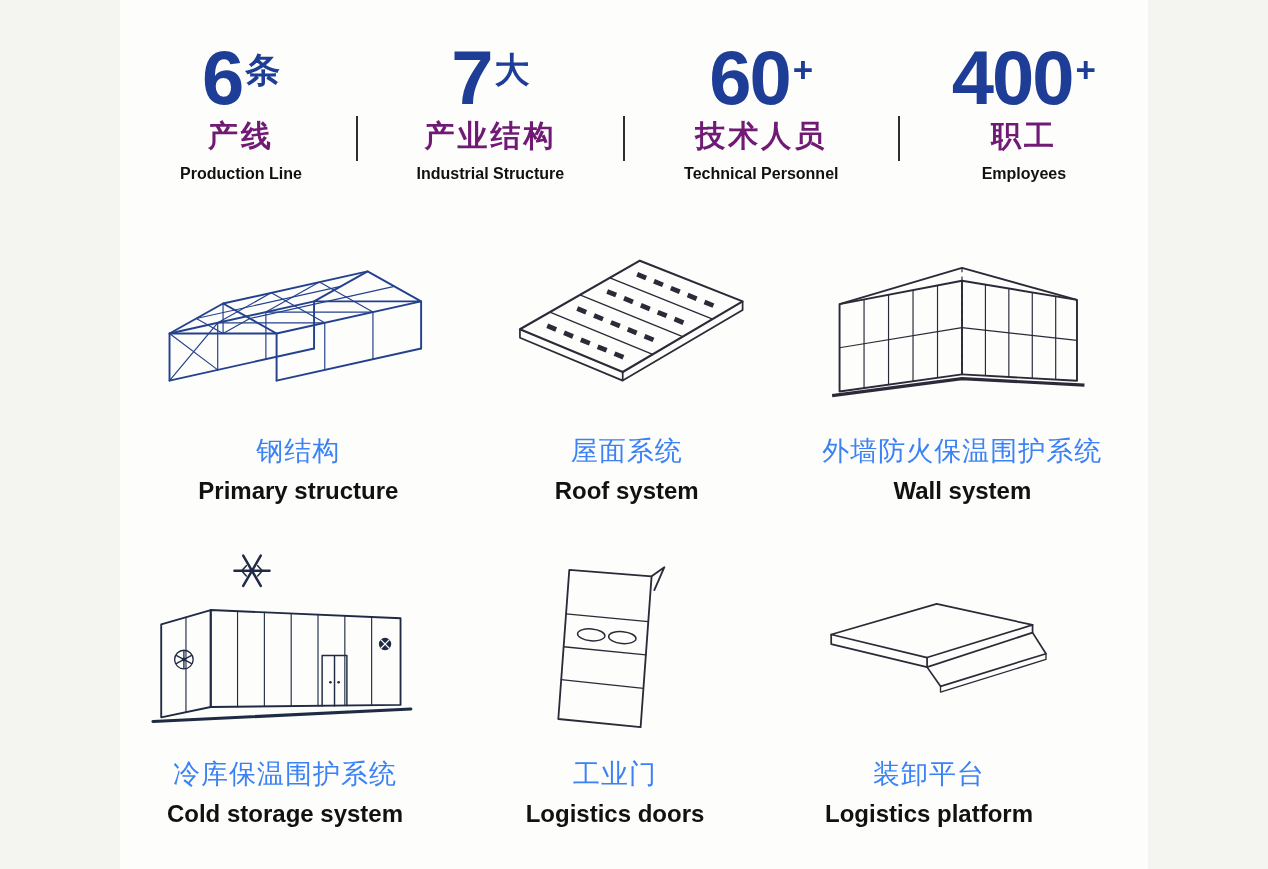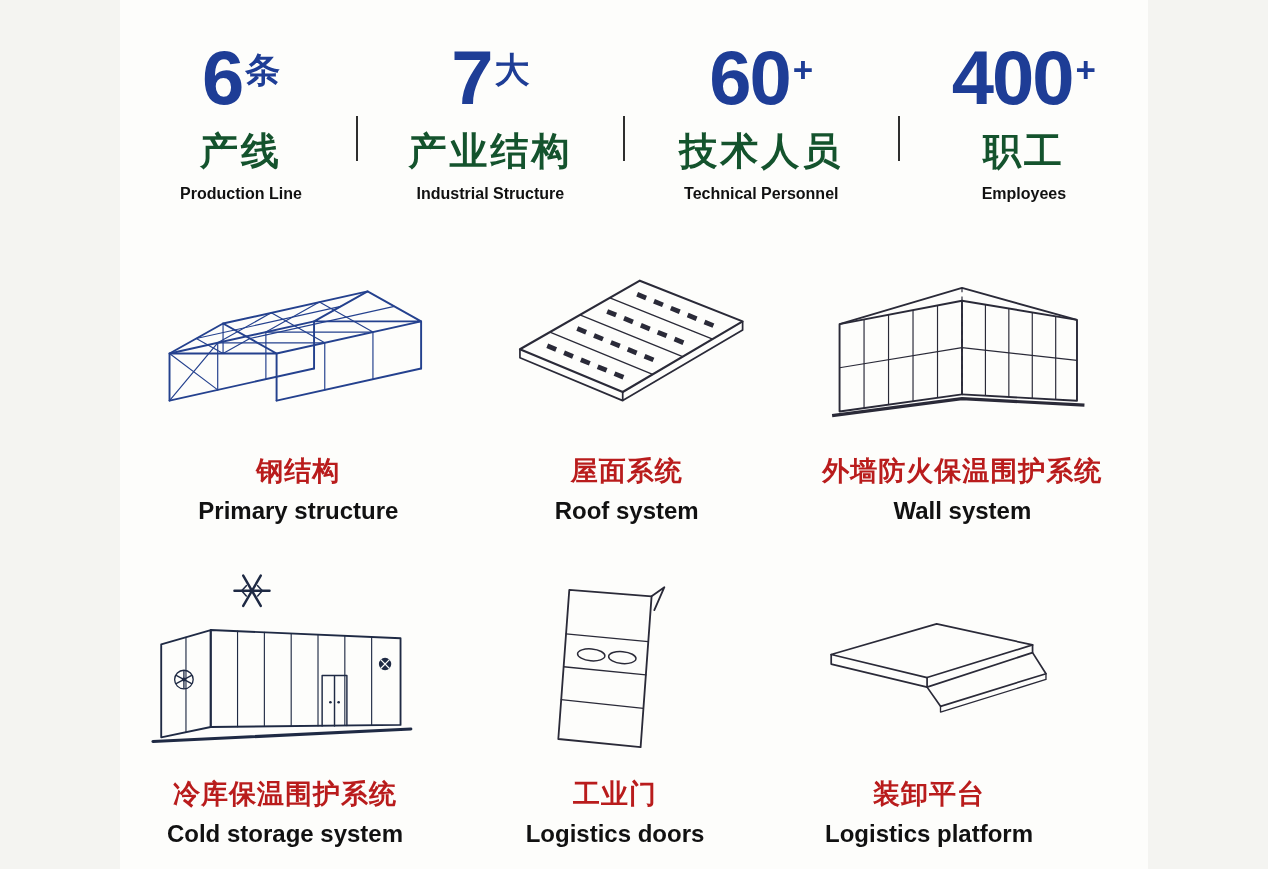--- a/index.html
+++ b/index.html
@@ -38,25 +38,25 @@
     letter-spacing: -2px;
     white-space: nowrap;
   }
   .stat-number .suffix {
     font-size: 0.46em;
     vertical-align: 0.62em;
     letter-spacing: 0;
     margin-left: 3px;
   }
   .stat-zh {
-    font-size: 38px;
+    font-size: 30px;
     font-weight: bold;
-    margin-top: 10px;
+    margin-top: 0;
     letter-spacing: 3px;
-    color: #14532d;
+    color: #701a75;
   }
   .stat-en {
     font-size: 16px;
     font-weight: bold;
     margin-top: 8px;
     color: #111;
   }
   .divider {
     width: 2px;
     height: 45px;
@@ -84,24 +84,24 @@
   .row-2 .p4 { width: 298px; }
   .icon-box {
     display: flex;
     align-items: flex-end;
     justify-content: center;
   }
   .row-1 .icon-box { height: 200px; }
   .row-2 .icon-box { height: 195px; }
   .p-zh {
     font-size: 27px;
-    font-weight: bold;
+    font-weight: normal;
     margin-top: 16px;
     letter-spacing: 1px;
-    color: #b91c1c;
+    color: #3b82f6;
     white-space: nowrap;
   }
   .p-en {
     font-size: 24px;
     font-weight: bold;
     margin-top: 8px;
     color: #111;
     white-space: nowrap;
   }
   svg { display: block; }

